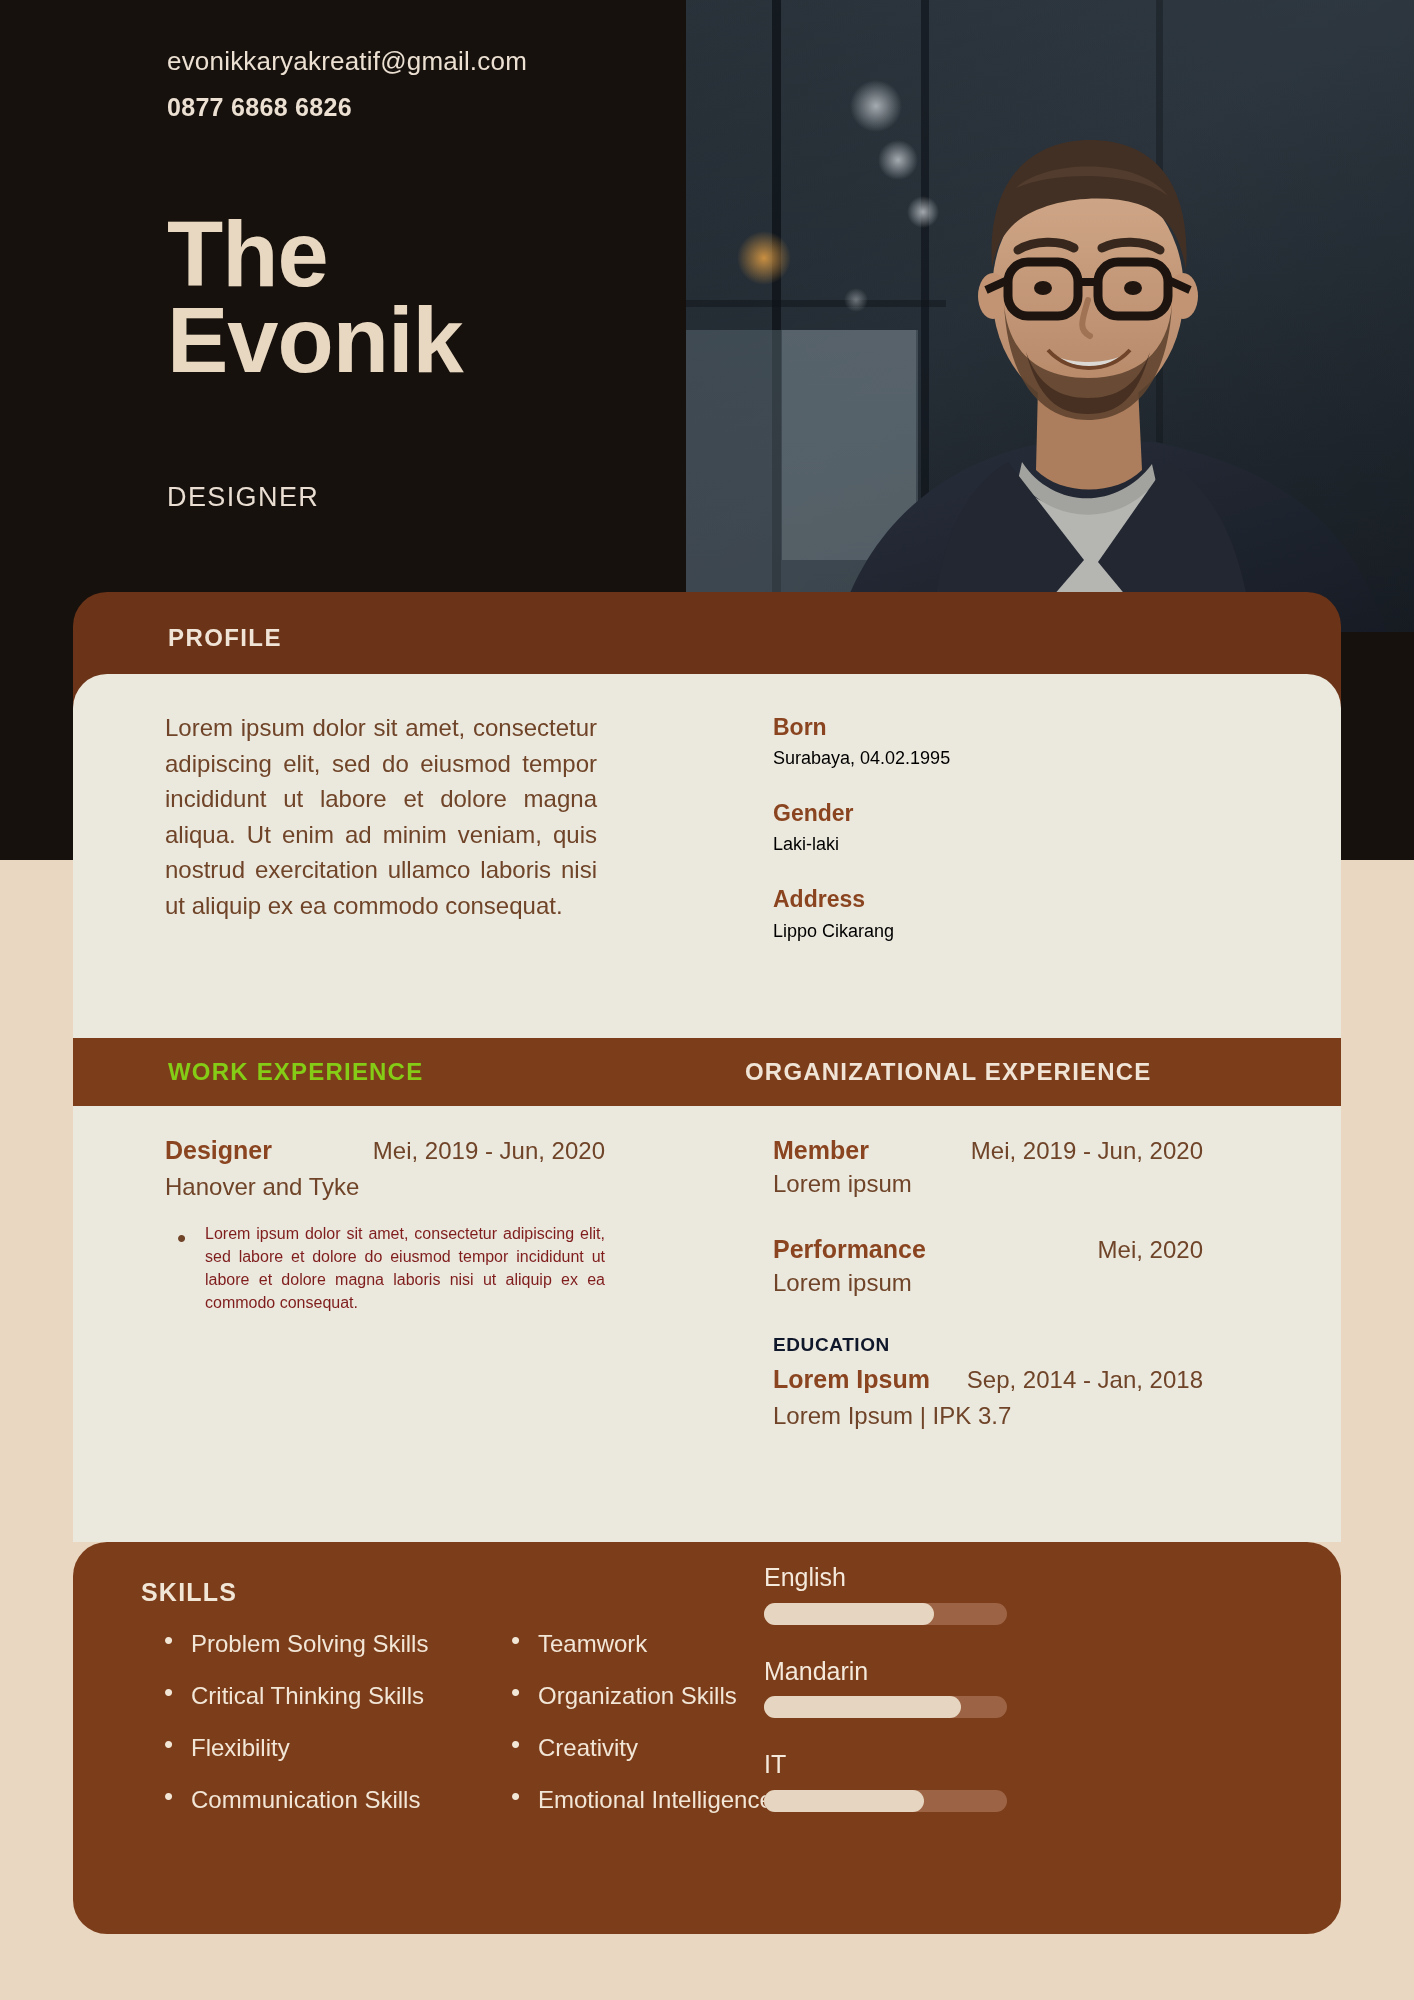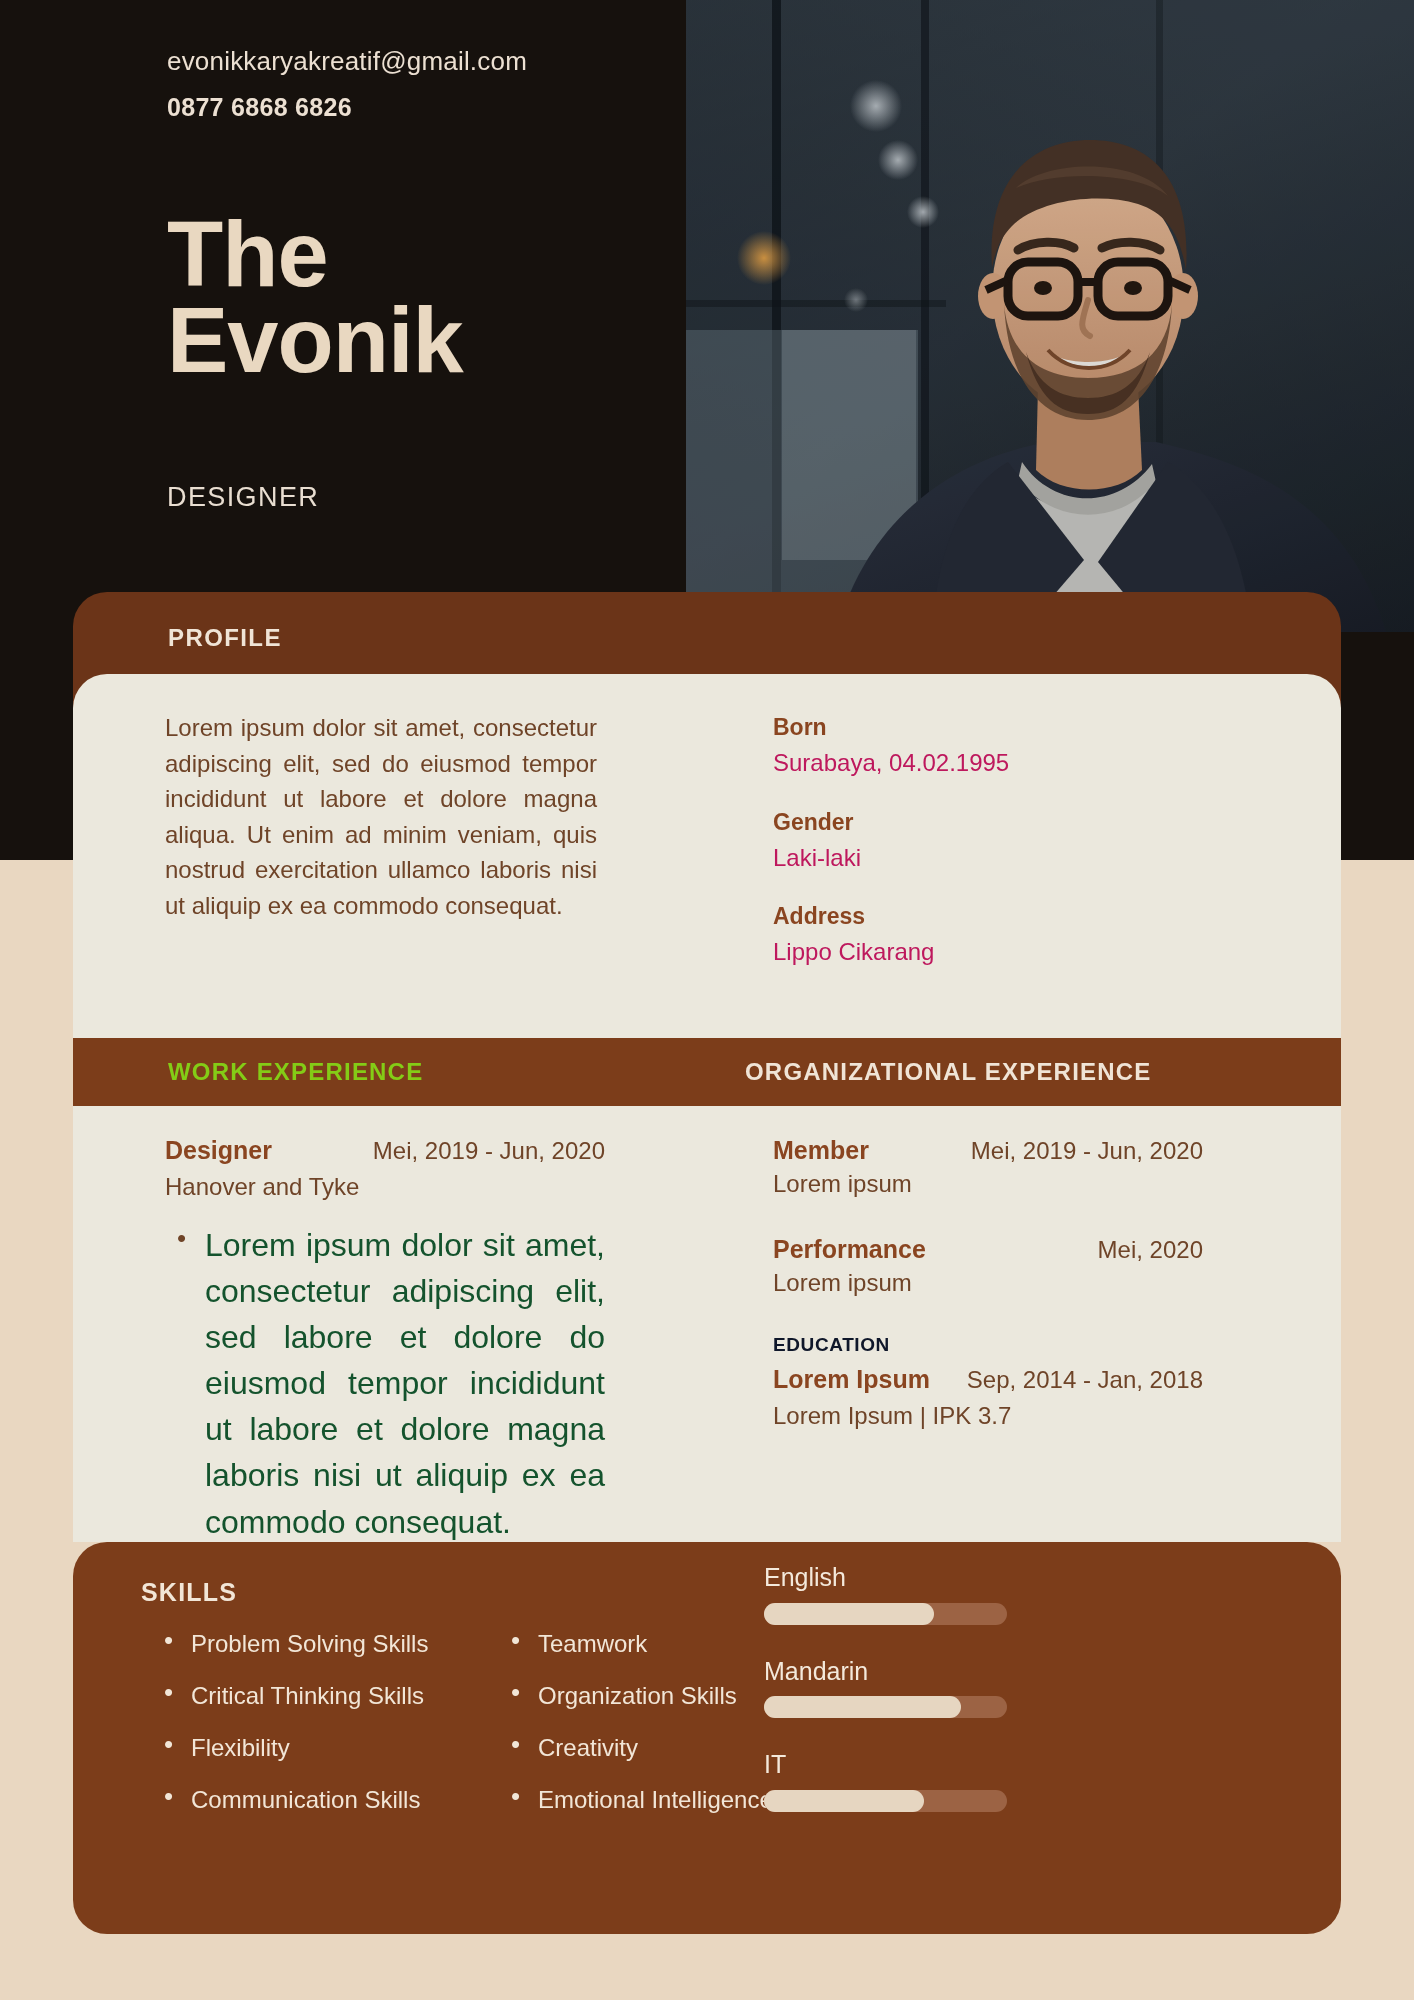--- a/index.html
+++ b/index.html
@@ -67,21 +67,21 @@
   .profile-text {
     position:absolute; left:92px; top:36px; width:432px;
     font-size:24px; line-height:1.48; color:#6f4428;
     text-align:justify; text-justify:inter-word;
   }
 
   .info-col { position:absolute; left:700px; top:38px; width:400px; }
   .info-item { margin-bottom:27px; }
   .info-item:last-child { margin-bottom:8px; }
   .info-label { font-size:23px; font-weight:700; color:#8a4520; line-height:1.35; }
-  .info-value { font-size:24px; color:#be185d; line-height:1.4; margin-top:3px; }
+  .info-value { font-size:18px; color:#000000; line-height:1.4; margin-top:3px; }
 
   
   .exp-band {
     position:absolute; left:73px; top:1038px; width:1268px; height:68px;
     background:#7c3d1a;
   }
   .exp-band .h-work {
     position:absolute; left:95px; top:20px;
     font-size:24px; font-weight:700; color:#84cc16; letter-spacing:1.2px;
   }
@@ -100,21 +100,21 @@
 
   .job-row { display:flex; align-items:baseline; }
   .job-title { font-size:25px; font-weight:700; color:#8a4520; }
   .job-date {
     font-size:24px; color:#6f4428; margin-left:auto; white-space:nowrap;
   }
   .job-sub { font-size:24px; color:#6f4428; line-height:1.42; margin-top:5px; }
 
   ul.bullets { list-style:none; margin-top:18px; padding-left:40px; }
   ul.bullets li {
-    position:relative; font-size:32px; line-height:1.44; color:#14532d;
+    position:relative; font-size:16px; line-height:1.44; color:#7f1d1d;
     text-align:justify; text-justify:inter-word;
   }
   ul.bullets li:before {
     content:"•"; position:absolute; left:-28px; top:-2px; font-size:26px; color:#6f4428;
   }
 
   .org-entry { margin-bottom:34px; }
   .org-entry .job-sub { margin-top:2px; }
 
   .edu-head {

